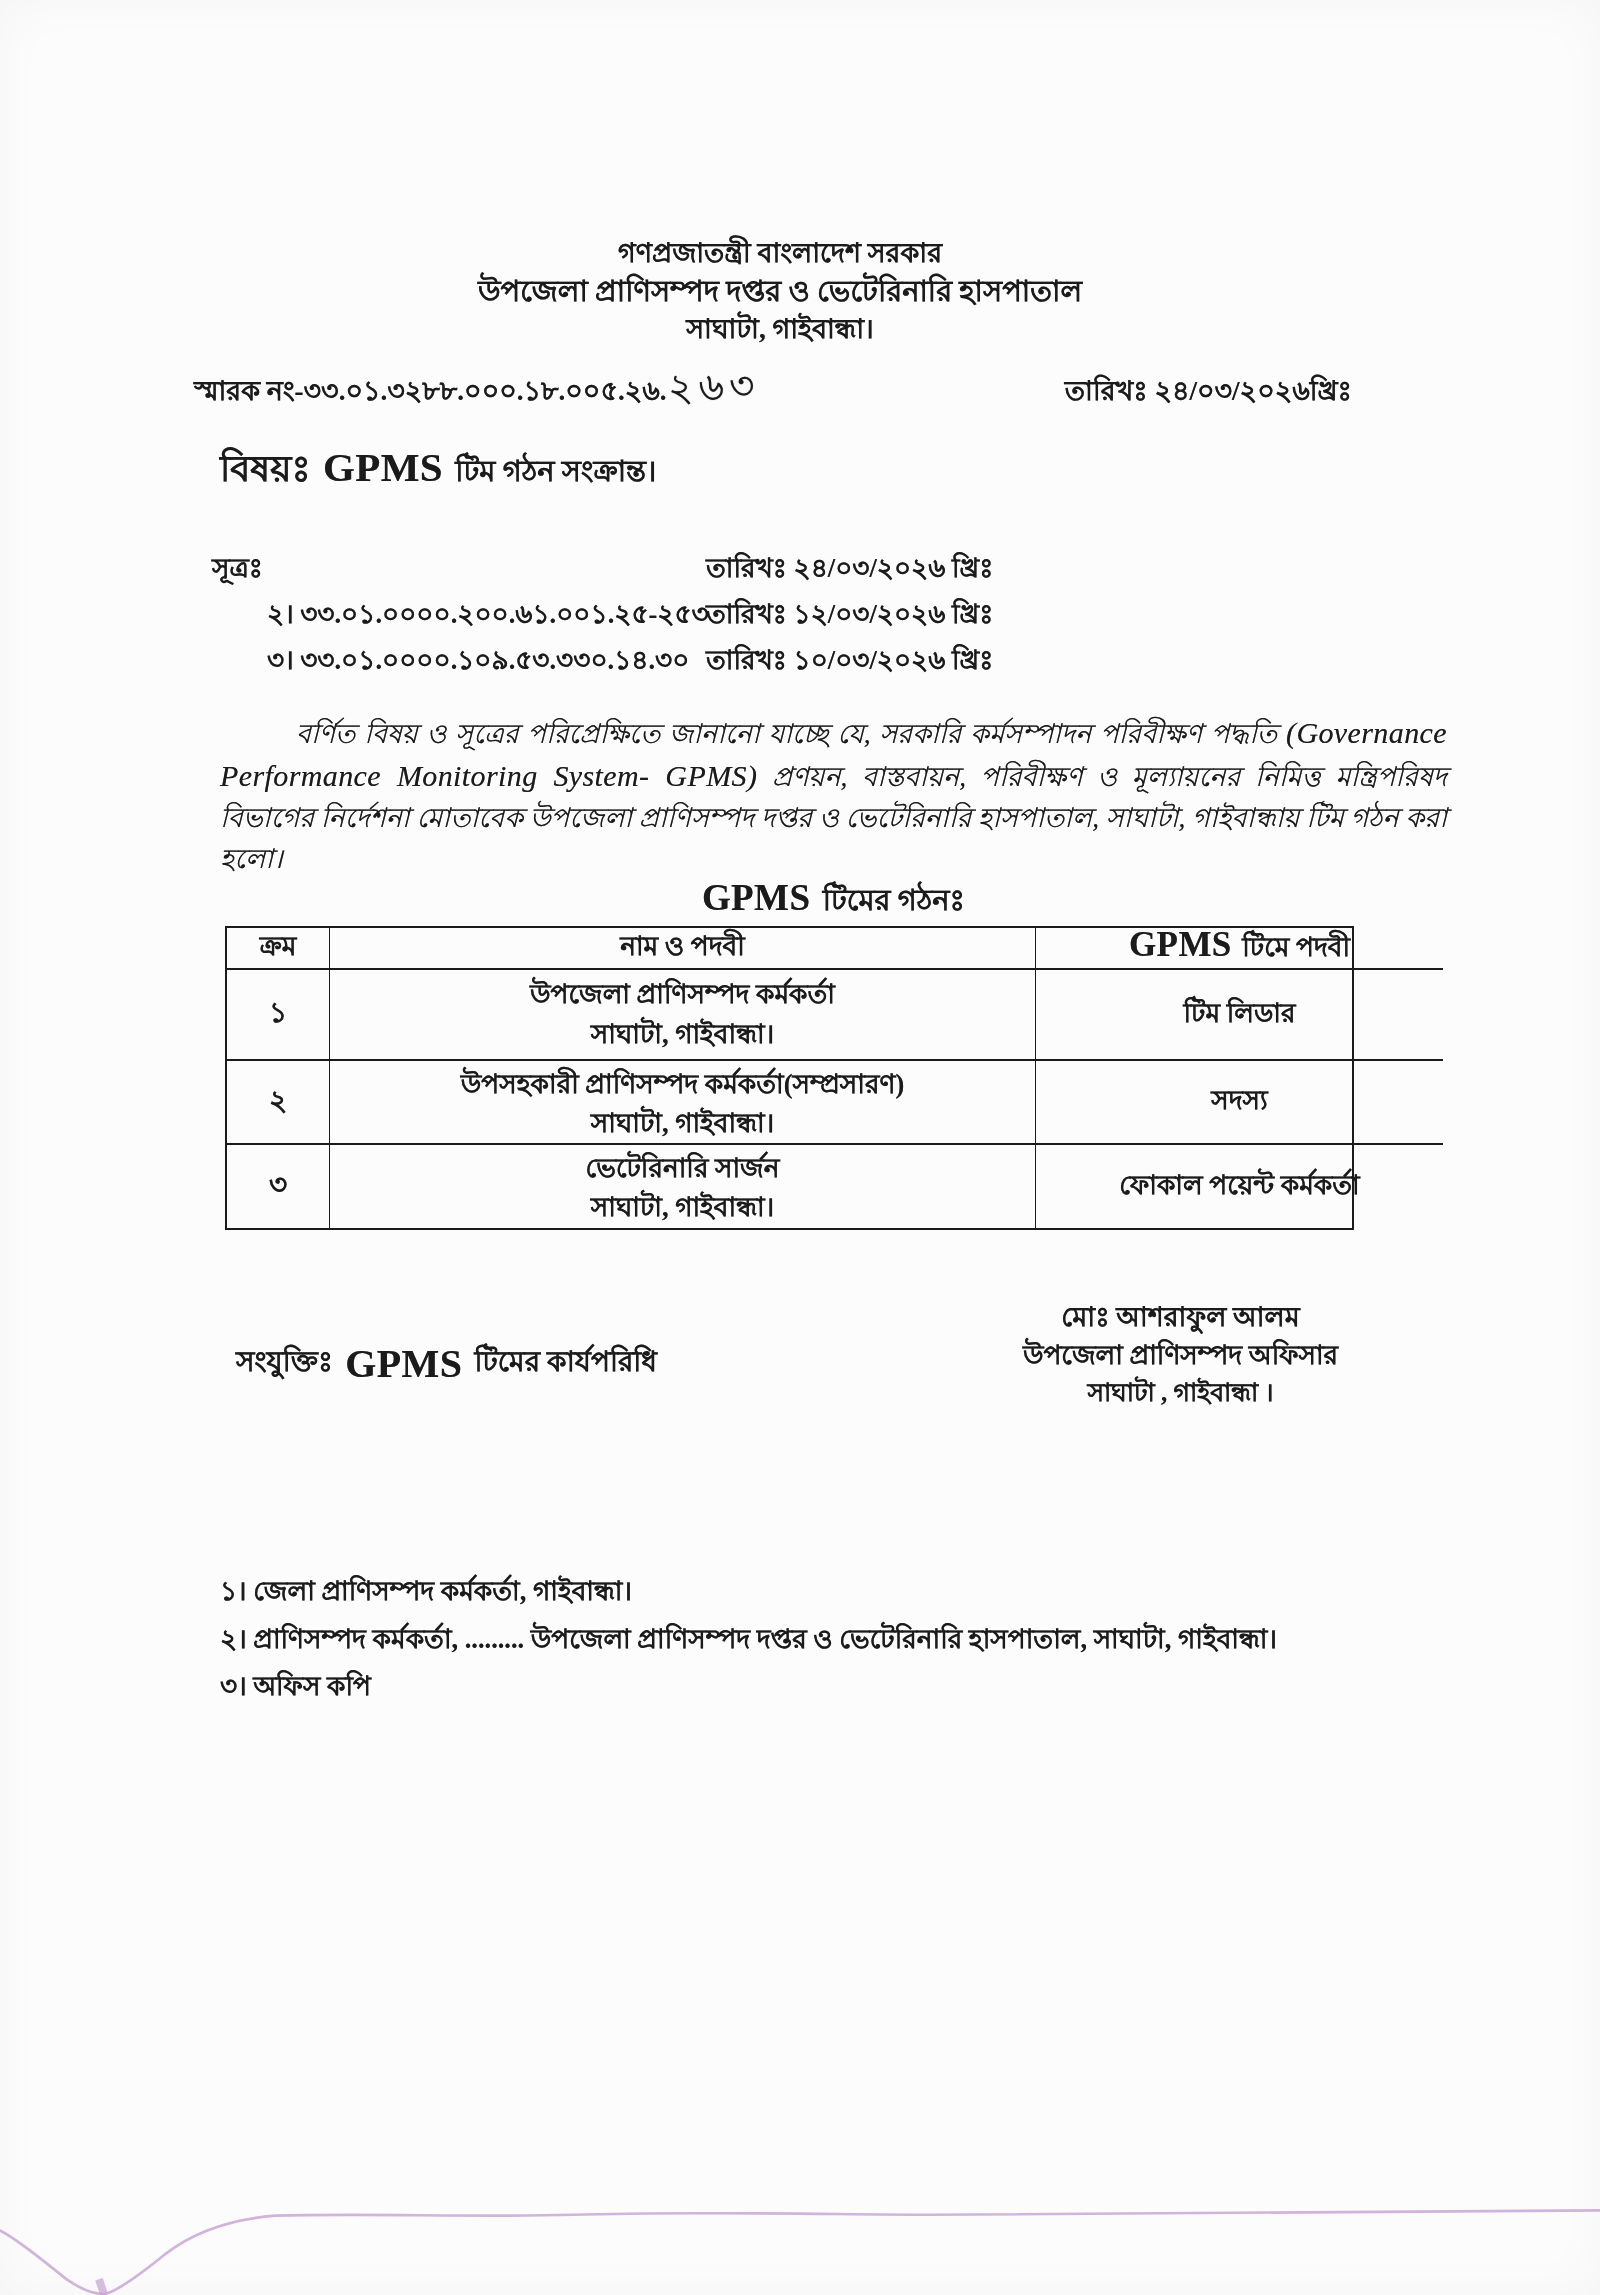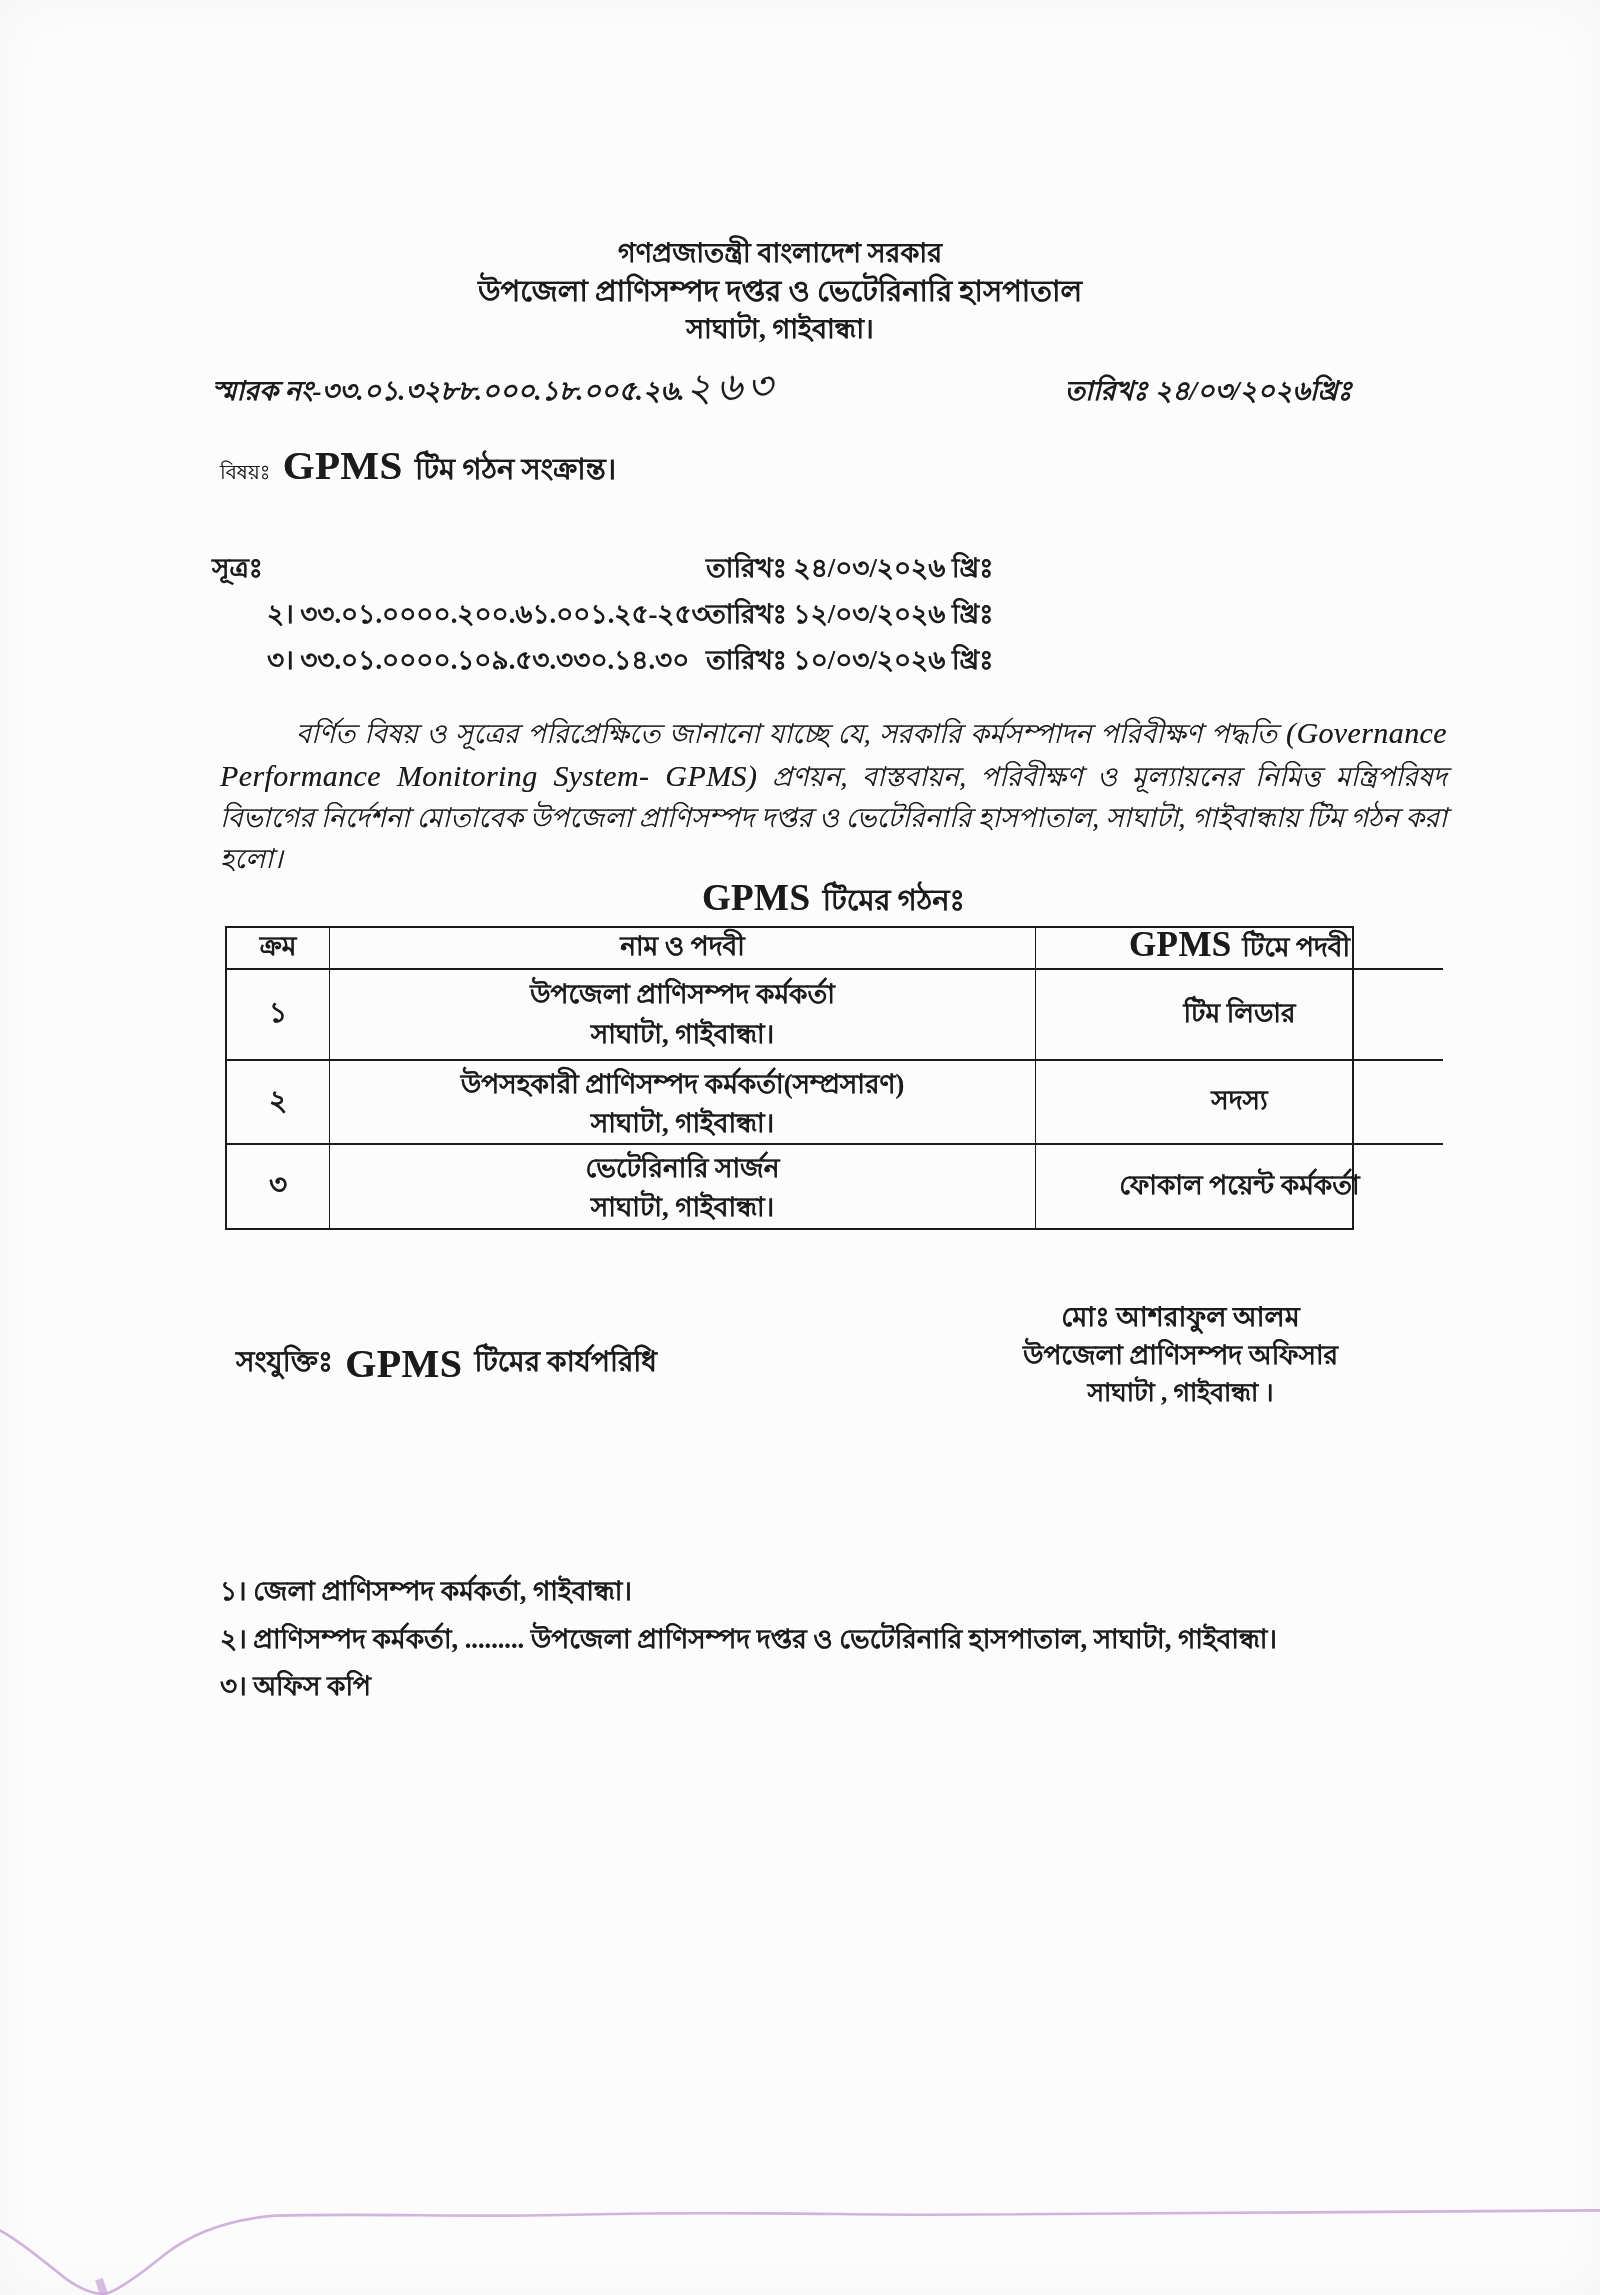--- a/index.html
+++ b/index.html
@@ -18,28 +18,28 @@
   .bn{font-family:"Liberation Serif","DejaVu Serif",serif;}
   .latin-serif{font-family:"Liberation Serif","DejaVu Serif",serif;letter-spacing:0.4px;}
 
   
   .header-block{top:234px;left:0;width:1560px;text-align:center;line-height:38px;}
   .header-line1{font-size:27px;font-weight:600;}
   .header-line2{font-size:29px;font-weight:700;}
   .header-line3{font-size:27px;font-weight:600;}
 
   
-  .memo-row{top:356px;left:212px;right:249px;display:flex;justify-content:space-between;align-items:baseline;font-style:italic;}
+  .memo-row{top:356px;left:194px;right:249px;display:flex;justify-content:space-between;align-items:baseline;}
   .memo-number{font-size:27px;font-weight:600;display:flex;align-items:baseline;}
   .memo-serial{font-size:39px;font-weight:500;transform:rotate(-1.5deg);letter-spacing:5.3px;margin-left:1.8px;text-shadow:0 0 0.9px rgba(0,0,0,0.6);}
   .memo-date{font-size:27px;font-weight:600;}
 
   
   .subject-line{top:441px;left:220px;display:flex;align-items:baseline;gap:12.3px;}
-  .subject-label{font-size:20px;font-weight:400;}
+  .subject-label{font-size:36px;font-weight:700;}
   .subject-gpms{font-size:41px;font-weight:700;}
   .subject-rest{font-size:29px;font-weight:700;}
 
   
   .refs-block{top:548px;left:212px;width:882px;}
   .ref-row{position:relative;height:46px;font-size:26.4px;font-weight:600;}
   .ref-label{position:absolute;left:0;top:0;}
   .ref-num{position:absolute;left:55px;top:0;}
   .ref-date{position:absolute;left:494px;top:0;}
 

